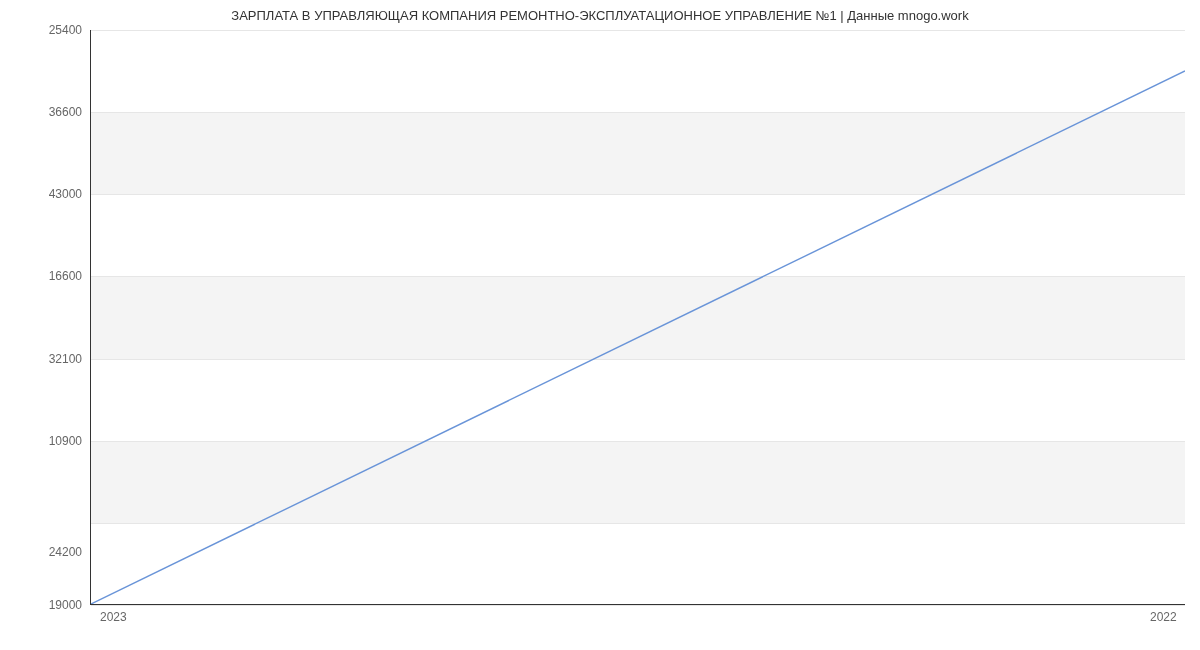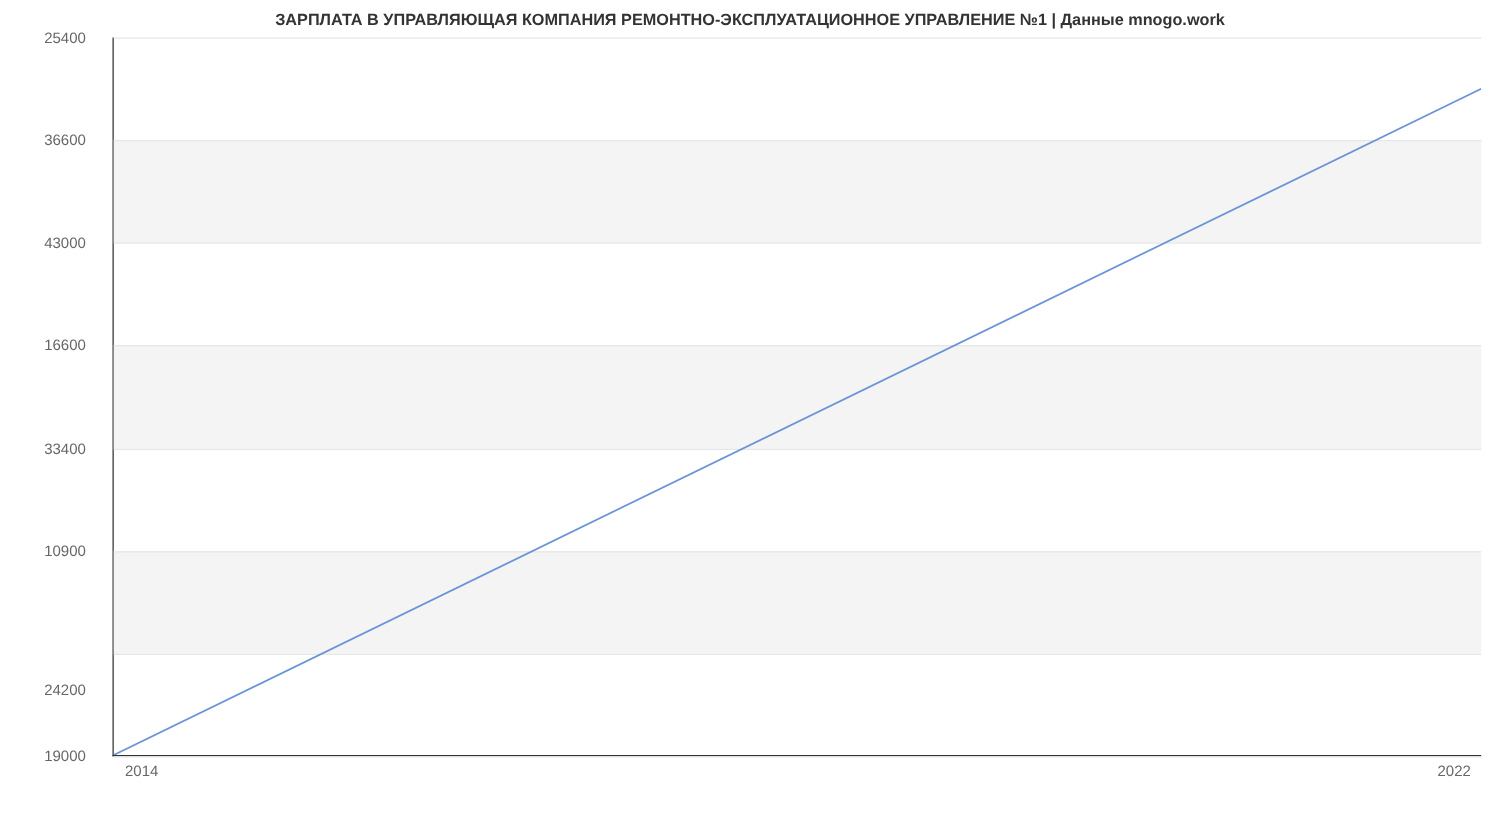--- a/index.html
+++ b/index.html
@@ -13,21 +13,20 @@
     position: relative;
   }
   .title {
     position: absolute;
     top: 8px;
     left: 0;
     width: 100%;
     text-align: center;
     font-size: 13px;
     color: #333;
-    font-weight: bold;
   }
   .plot {
     position: absolute;
     left: 90px;
     top: 30px;
     width: 1095px;
     height: 575px;
     border-left: 1px solid #333;
     border-bottom: 1px solid #333;
   }
@@ -41,21 +40,21 @@
     position: absolute;
     left: 0;
     width: 100%;
     height: 1px;
     background: #e6e6e6;
   }
   .ytick {
     position: absolute;
     right: 1118px;
     width: 60px;
-    text-align: center;
+    text-align: right;
     font-size: 12px;
     color: #666;
     transform: translateY(-50%);
   }
   .xtick {
     position: absolute;
     top: 610px;
     font-size: 12px;
     color: #666;
   }
@@ -85,20 +84,20 @@
     <div class="hline" style="top: 82.1429px;"></div>
     <div class="hline" style="top: 0px;"></div>
     <svg class="line" viewBox="0 0 1095 575" preserveAspectRatio="none">
     <polyline id="series" fill="none" stroke-width="1.4" points="0,575 1095,41.071428571428555" stroke="#6994d8"></polyline>
   </svg>
 </div>
 
 <div class="ytick" style="top:605px">19000</div>
 <div class="ytick" style="top:552px">24200</div>
 <div class="ytick" style="top:440.714px">10900</div>
-<div class="ytick" style="top:358.571px">33400</div>
+<div class="ytick" style="top:358.571px">32100</div>
 <div class="ytick" style="top:276.429px">16600</div>
 <div class="ytick" style="top:194.286px">43000</div>
 <div class="ytick" style="top:112.143px">36600</div>
 <div class="ytick" style="top:30px">25400</div>
 
-<div class="xtick" style="left:100px">2014</div>
+<div class="xtick" style="left:100px">2023</div>
 <div class="xtick" style="left:1150px">2022</div>
 
 </body></html>

